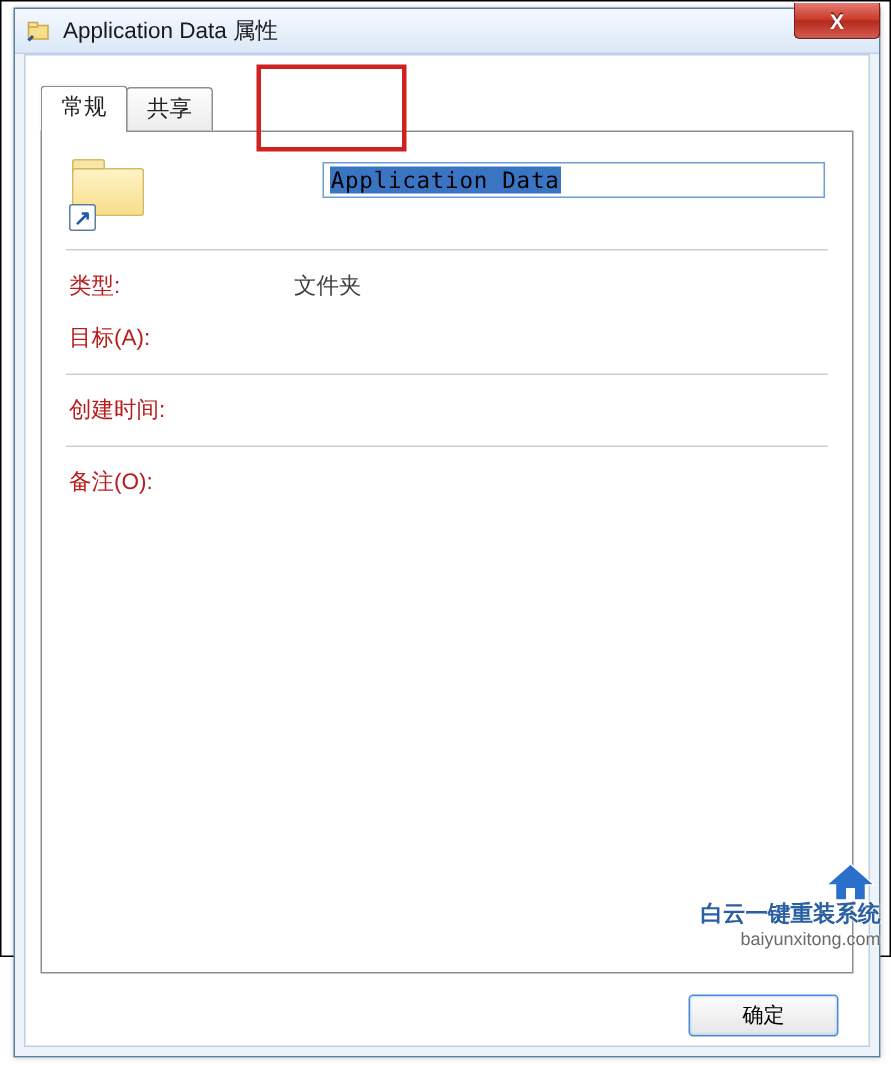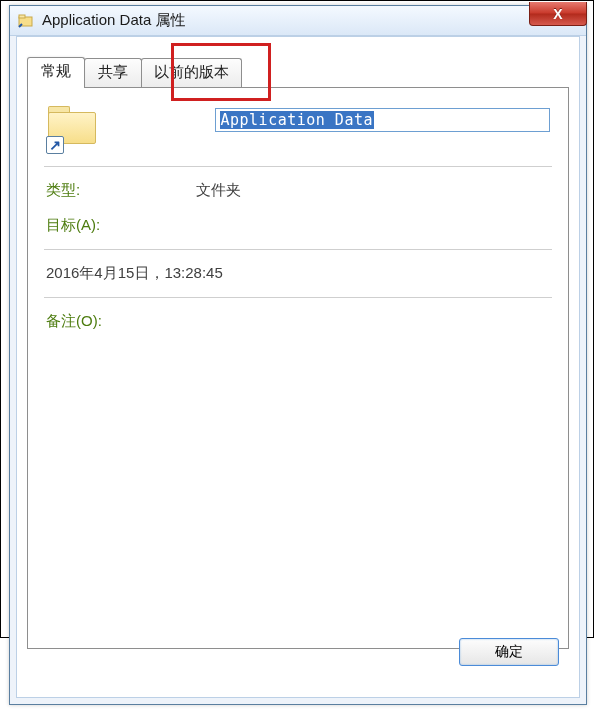--- a/index.html
+++ b/index.html
@@ -90,31 +90,31 @@
     background:#fff; border:1px solid #5a7fa0; border-radius:2px;
     display:flex; align-items:center; justify-content:center;
     color:#2358a6; font-size:14px; font-weight:bold;
   }
   .name-field {
     margin-left:118px; margin-top:4px; width:358px;
     border:1px solid #6d9fd2; padding:2px 4px; height:24px;
     display:flex; align-items:center;
   }
   .name-sel {
-    background:#3a75c4; color:#ffffff; font-family: "SimSun", monospace;
+    background:#3a75c4; color:#000000; font-family: "SimSun", monospace;
     font-size:15px; padding:0 1px; letter-spacing:.5px;
   }
   hr.sep {
     margin:6px 16px; border:none; border-top:1px solid #cfcfcf;
   }
-  .label { width:150px; color:#4d7c0f; }
+  .label { width:150px; color:#b91c1c; }
   .value { color:#404040; }
   
   .button-row {
-    position:absolute; left:0; right:0; bottom:25px; height:34px;
+    position:absolute; left:0; right:0; bottom:0; height:34px;
     display:flex; justify-content:flex-end; padding-right:20px;
   }
   .btn {
     min-width:100px; height:28px;
     border:1px solid #8e8e8e; border-radius:3px;
     background: linear-gradient(#fdfdfd,#e6e6e6);
     font-size:14px; cursor:pointer;
     display:flex; align-items:center; justify-content:center;
   }
   .btn.default { border:1px solid #4b8bd8; box-shadow:0 0 2px #8fb9e6 inset; }
@@ -157,23 +157,20 @@
 
     <div class="highlight-box"></div>
 
     <div class="tabstrip">
       <div class="tab active">
             <span>常规</span>
           </div>
       <div class="tab">
             <span>共享</span>
           </div>
-      <div class="tab">
-            <span>以前的版本</span>
-          </div>
     </div>
 
     <div class="tab-panel">
 
       <div class="row icon-row">
         <div class="folder-icon">
           <div class="folder-tab"></div>
           <div class="folder-body"></div>
           <div class="shortcut-badge">
                 <span>↗</span>
@@ -192,34 +189,44 @@
       </div>
 
       <div class="row">
         <span class="label">目标(A):</span>
         <span class="value"></span>
       </div>
 
       <hr class="sep">
 
       <div class="row">
-        <span class="value">2016年4月15日，13:28:45</span>
+        <span class="label">创建时间:</span>
       </div>
 
       <hr class="sep">
 
       <div class="row">
         <span class="label">备注(O):</span>
         <span class="value"></span>
       </div>
 
     </div>
 
     <div class="button-row">
       <div class="btn default">
             <span>确定</span>
           </div>
     </div>
 
   </div>
  </div>
 
+ <div class="watermark">
+   <div class="wm-badge">
+     <svg viewBox="0 0 40 34">
+          <path d="M4 22 L20 8 L36 22 L30 22 L30 32 L10 32 L10 22 Z" fill="#2a6fc9" stroke="#fff" stroke-width="1"></path>
+          <path d="M17 32 L17 24 L23 24 L23 32" fill="#fff"></path>
+        </svg>
+   </div>
+   <div class="wm-line1">白云一键重装系统</div>
+   <div class="wm-line2">baiyunxitong.com</div>
+ </div>
 </div>
 
 </body></html>

